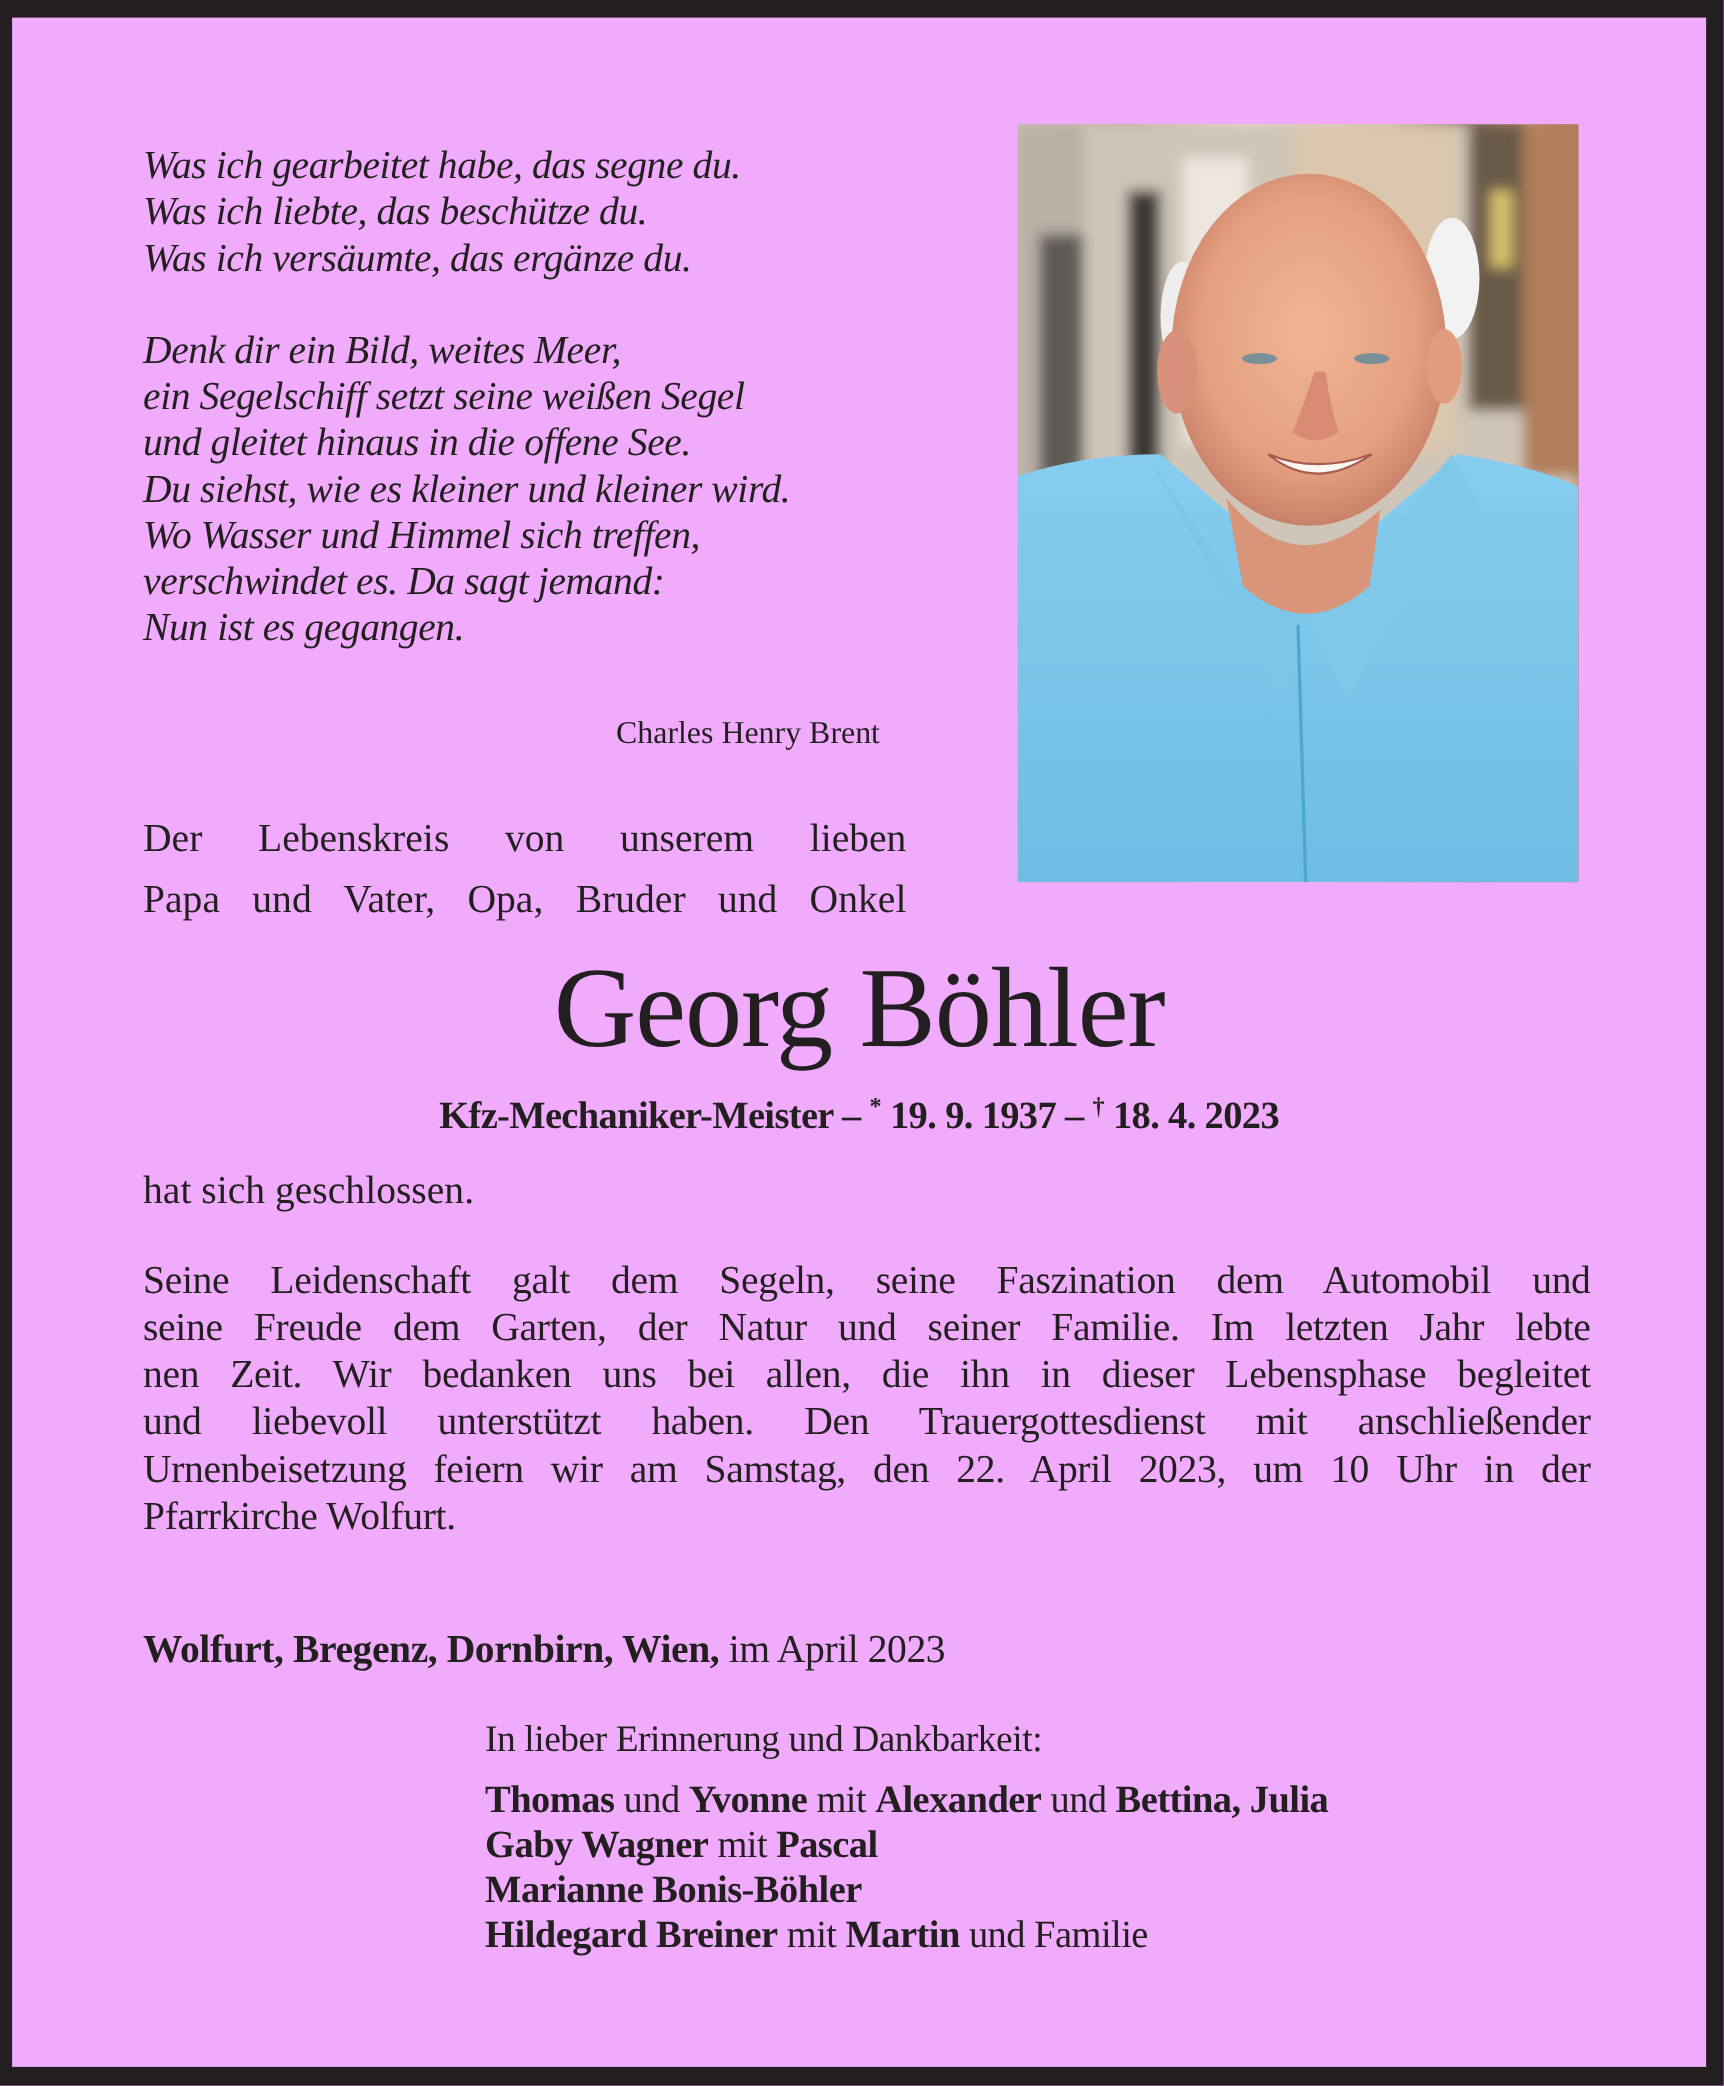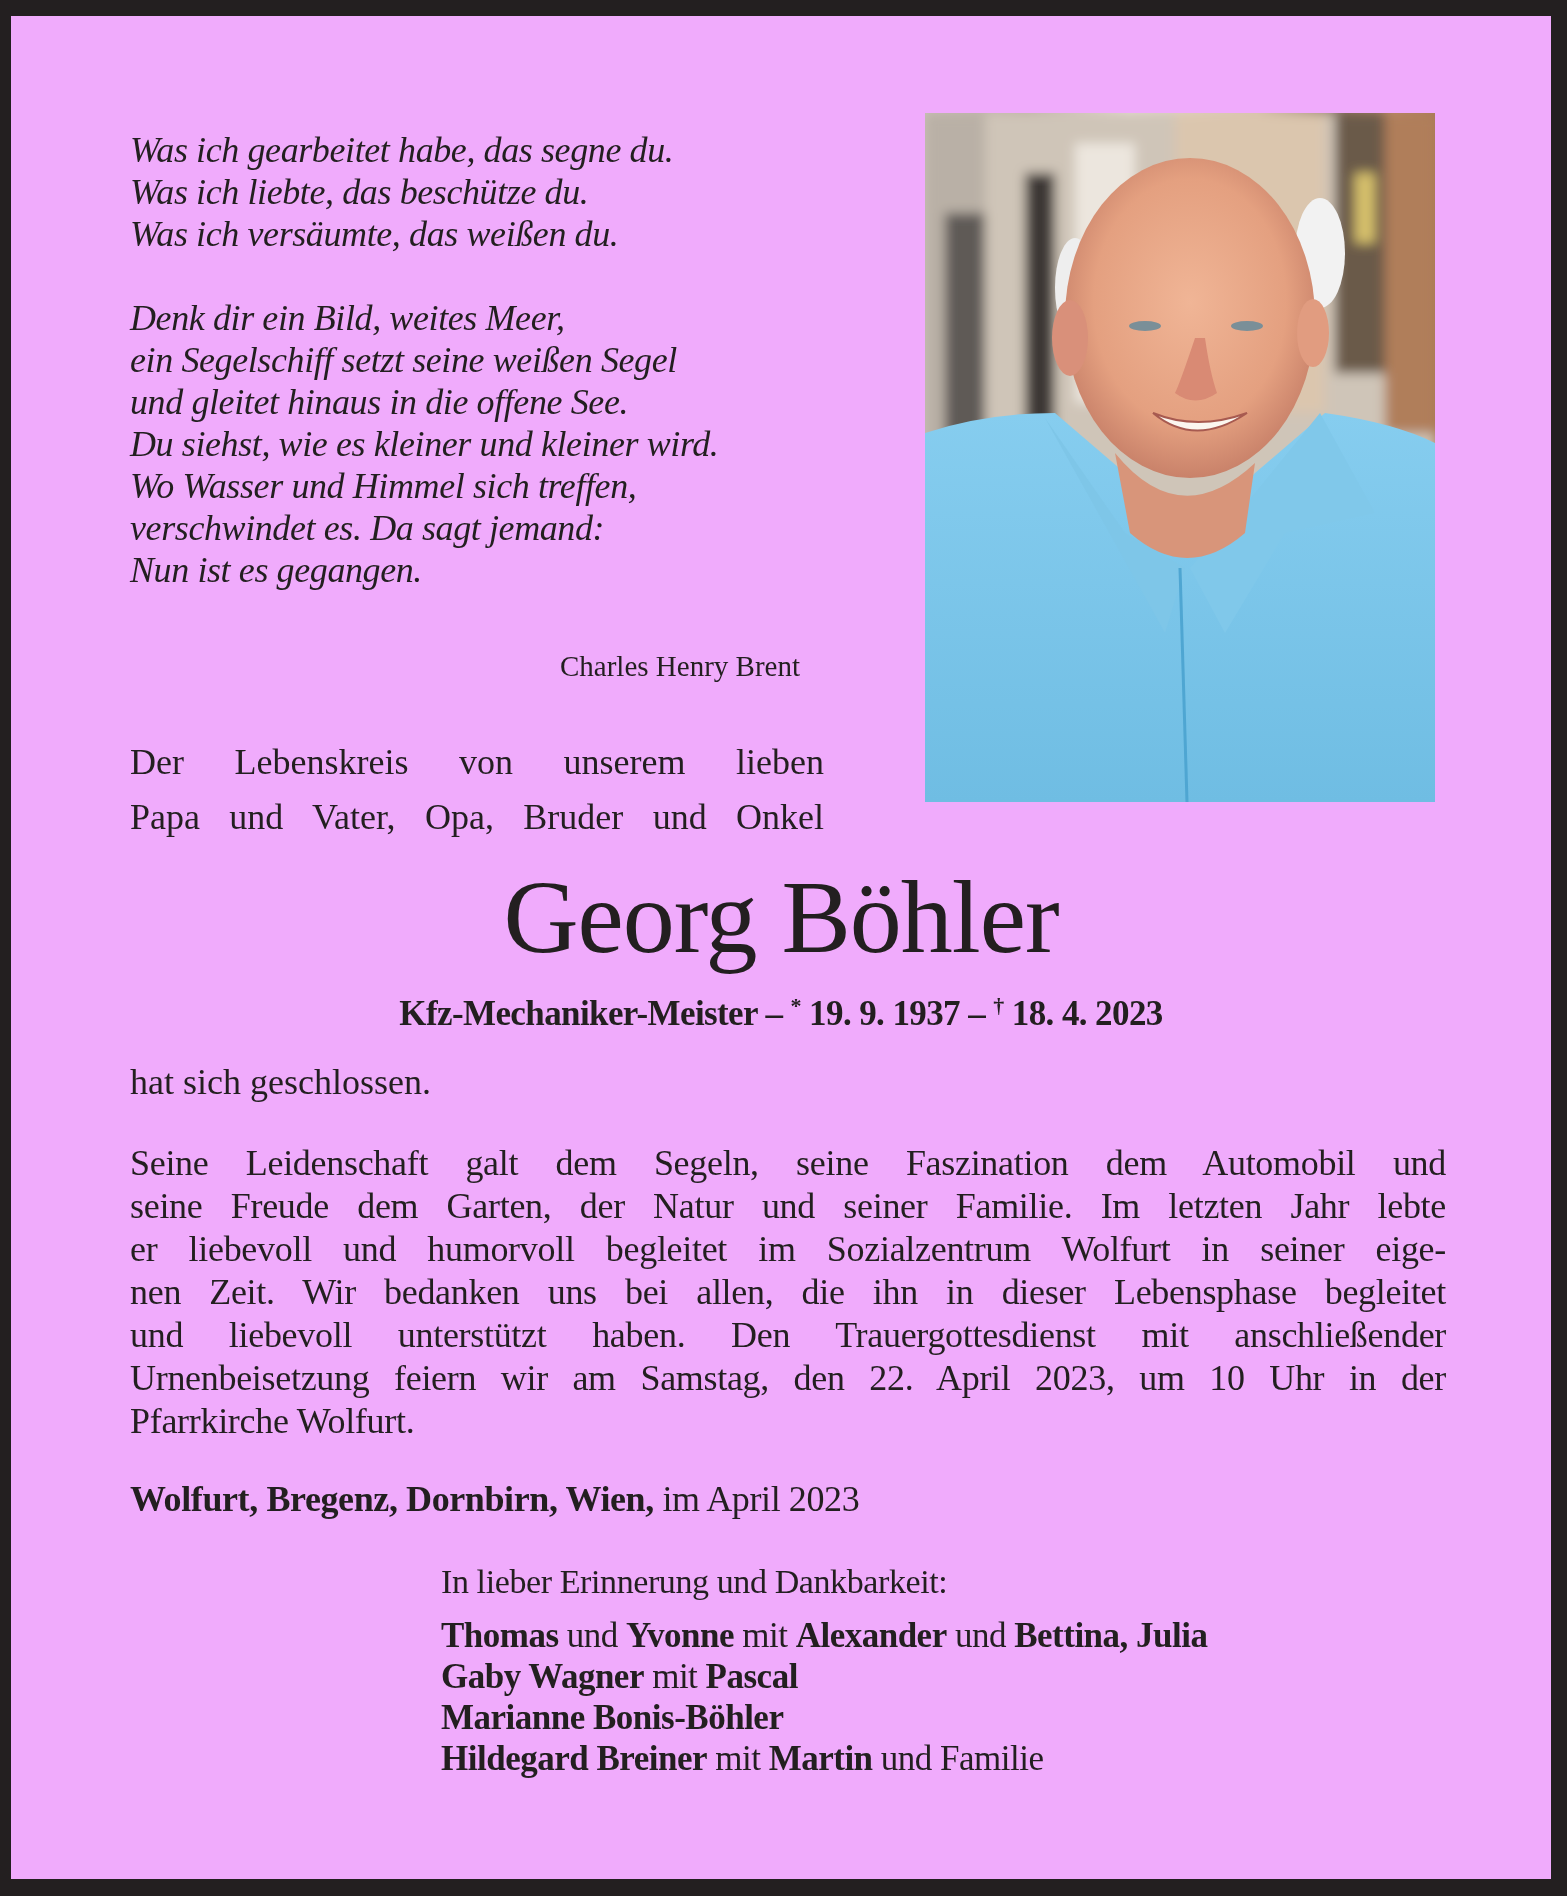--- a/index.html
+++ b/index.html
@@ -117,21 +117,21 @@
 </style>
 </head>
 <body>
 
 <div class="sheet">
 
   <div class="poem">
     <div class="stanza">
       <span class="line">Was ich gearbeitet habe, das segne du.</span>
       <span class="line">Was ich liebte, das beschütze du.</span>
-      <span class="line">Was ich versäumte, das weißen du.</span>
+      <span class="line">Was ich versäumte, das ergänze du.</span>
     </div>
     <div class="stanza">
       <span class="line">Denk dir ein Bild, weites Meer,</span>
       <span class="line">ein Segelschiff setzt seine weißen Segel</span>
       <span class="line">und gleitet hinaus in die offene See.</span>
       <span class="line">Du siehst, wie es kleiner und kleiner wird.</span>
       <span class="line">Wo Wasser und Himmel sich treffen,</span>
       <span class="line">verschwindet es. Da sagt jemand:</span>
       <span class="line">Nun ist es gegangen.</span>
     </div>
@@ -207,21 +207,20 @@
     <span>–</span>
     <sup>†</sup>
     <span>18. 4. 2023</span>
   </div>
 
   <div class="closing">hat sich geschlossen.</div>
 
   <div class="body-text">
     <span class="line">Seine Leidenschaft galt dem Segeln, seine Faszination dem Automobil und</span>
     <span class="line">seine Freude dem Garten, der Natur und seiner Familie. Im letzten Jahr lebte</span>
-    <span class="line">er liebevoll und humorvoll begleitet im Sozialzentrum Wolfurt in seiner eige-</span>
     <span class="line">nen Zeit. Wir bedanken uns bei allen, die ihn in dieser Lebensphase begleitet</span>
     <span class="line">und liebevoll unterstützt haben. Den Trauergottesdienst mit anschließender</span>
     <span class="line">Urnenbeisetzung feiern wir am Samstag, den 22. April 2023, um 10 Uhr in der</span>
     <span class="line last">Pfarrkirche Wolfurt.</span>
   </div>
 
   <div class="place">
     <b>Wolfurt, Bregenz, Dornbirn, Wien,</b>
     <span>im April 2023</span>
   </div>

